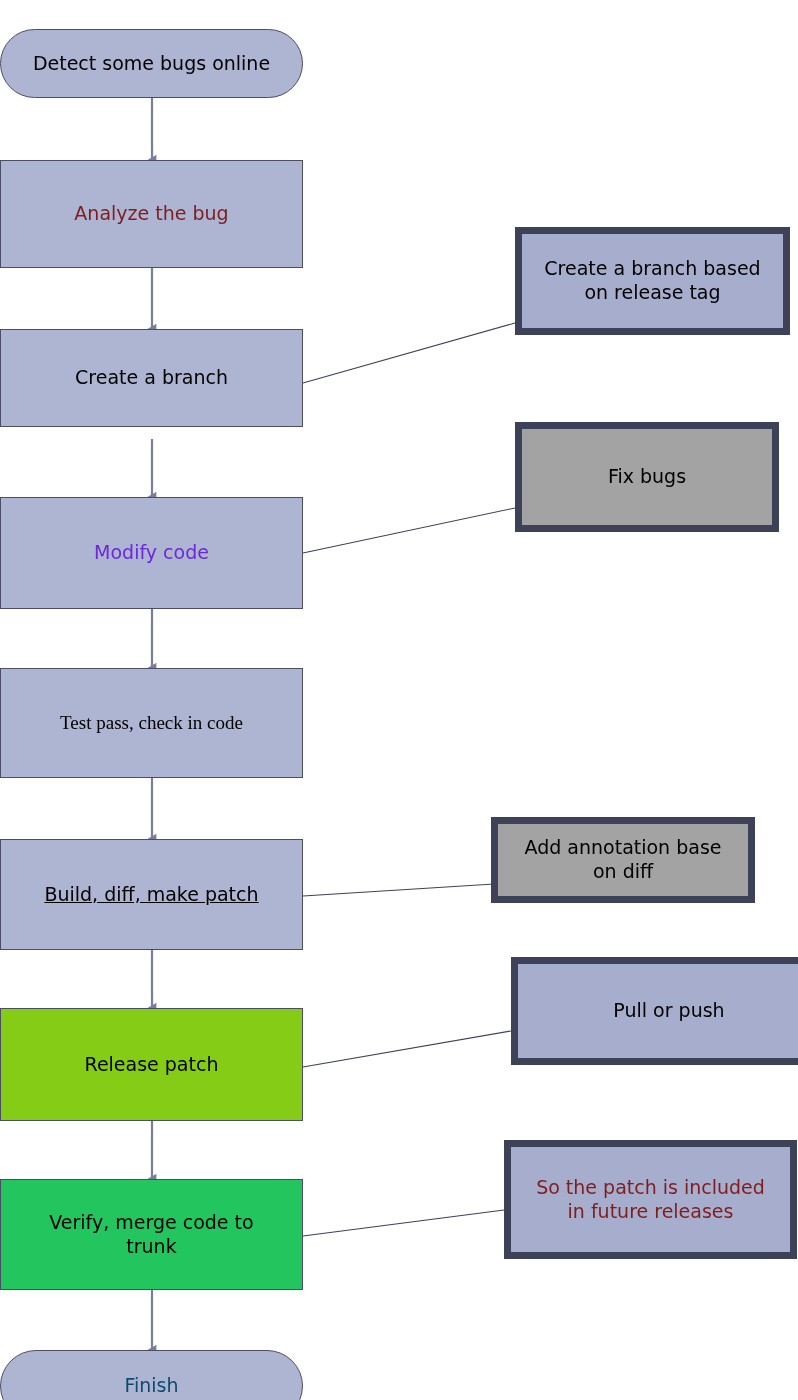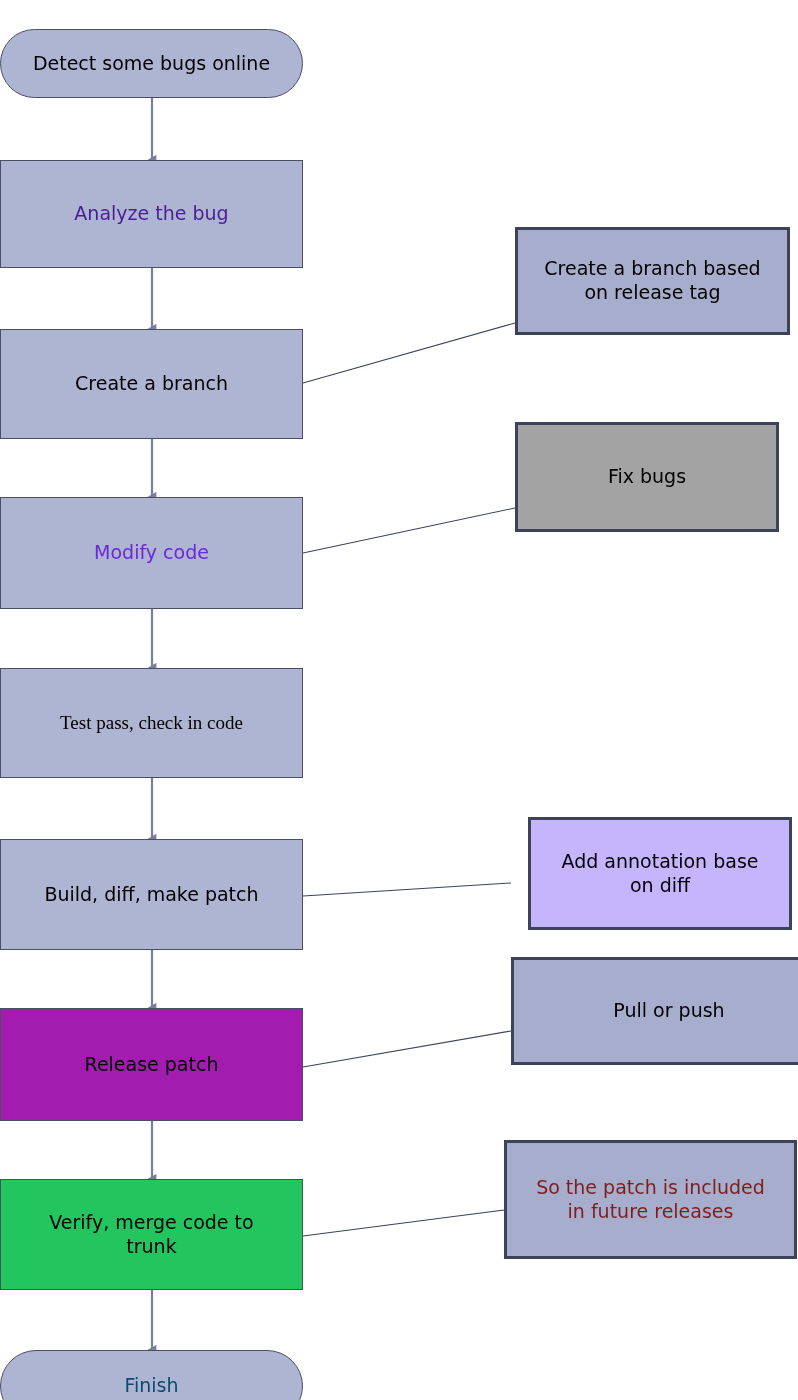--- a/index.html
+++ b/index.html
@@ -39,21 +39,21 @@
     font-size: 19px;
     line-height: 1.25;
     padding: 2px 6px;
     white-space: pre-line;
   }
   .node.terminator {
     border-radius: 999px;
   }
   .node.annotation {
     background: #a7aecd;
-    border: 3px solid #0f172a;
+    border: 7px solid #0f172a;
   }
   .node-label {
     display: block;
     white-space: pre-line;
   }
 </style>
 </head>
 <body>
 
 <div id="canvas">
@@ -78,32 +78,32 @@
         <line x1="303" y1="358" x2="515" y2="298" stroke="#3d4258" stroke-width="1.1"></line>
         <line x1="303" y1="528" x2="515" y2="483" stroke="#3d4258" stroke-width="1.1"></line>
         <line x1="303" y1="871" x2="511" y2="858" stroke="#3d4258" stroke-width="1.1"></line>
         <line x1="303" y1="1042" x2="511" y2="1006" stroke="#3d4258" stroke-width="1.1"></line>
         <line x1="303" y1="1211" x2="504" y2="1185" stroke="#3d4258" stroke-width="1.1"></line>
       </g>
   </svg>
 
   <div id="node-layer">
       <div class="node terminator" style="left: 0px; top: 4px; width: 303px; height: 69px; background: rgb(174, 181, 211); border-color: rgb(74, 79, 102); color: rgb(0, 0, 0);"><span class="node-label">Detect some bugs online</span></div>
-      <div class="node" style="left: 0px; top: 135px; width: 303px; height: 108px; background: rgb(174, 181, 211); border-color: rgb(74, 79, 102); color: #4c1d95;"><span class="node-label">Analyze the bug</span></div>
-      <div class="node" style="left: 0px; top: 304px; width: 303px; height: 110px; background: rgb(174, 181, 211); border-color: rgb(74, 79, 102); color: rgb(0, 0, 0);"><span class="node-label">Create a branch</span></div>
+      <div class="node" style="left: 0px; top: 135px; width: 303px; height: 108px; background: rgb(174, 181, 211); border-color: rgb(74, 79, 102); color: #7f1d1d;"><span class="node-label">Analyze the bug</span></div>
+      <div class="node" style="left: 0px; top: 304px; width: 303px; height: 98px; background: rgb(174, 181, 211); border-color: rgb(74, 79, 102); color: rgb(0, 0, 0);"><span class="node-label">Create a branch</span></div>
       <div class="node" style="left: 0px; top: 472px; width: 303px; height: 112px; background: rgb(174, 181, 211); border-color: rgb(74, 79, 102); color: #6d28d9;"><span class="node-label">Modify code</span></div>
       <div class="node" style="left: 0px; top: 643px; width: 303px; height: 110px; background: rgb(174, 181, 211); border-color: rgb(74, 79, 102); color: rgb(0, 0, 0); font-family: Liberation Serif, serif;"><span class="node-label">Test pass, check in code</span></div>
-      <div class="node" style="left: 0px; top: 814px; width: 303px; height: 111px; background: rgb(174, 181, 211); border-color: rgb(74, 79, 102); color: rgb(0, 0, 0);"><span class="node-label">Build, diff, make patch</span></div>
-      <div class="node" style="left: 0px; top: 983px; width: 303px; height: 113px; background: #a21caf; border-color: rgb(74, 79, 102); color: rgb(0, 0, 0);"><span class="node-label">Release patch</span></div>
+      <div class="node" style="left: 0px; top: 814px; width: 303px; height: 111px; background: rgb(174, 181, 211); border-color: rgb(74, 79, 102); color: rgb(0, 0, 0); text-decoration: underline;"><span class="node-label">Build, diff, make patch</span></div>
+      <div class="node" style="left: 0px; top: 983px; width: 303px; height: 113px; background: #84cc16; border-color: rgb(74, 79, 102); color: rgb(0, 0, 0);"><span class="node-label">Release patch</span></div>
       <div class="node" style="left: 0px; top: 1154px; width: 303px; height: 111px; background: #22c55e; border-color: rgb(74, 79, 102); color: rgb(0, 0, 0);"><span class="node-label">Verify,  merge code to
 trunk</span></div>
       <div class="node terminator" style="left: 0px; top: 1325px; width: 303px; height: 72px; background: rgb(174, 181, 211); border-color: rgb(74, 79, 102); color: #0c4a6e;"><span class="node-label">Finish</span></div>
       <div class="node annotation" style="left: 515px; top: 202px; width: 275px; height: 108px; background: rgb(167, 174, 205); border-color: rgb(61, 66, 88); color: rgb(0, 0, 0);"><span class="node-label">Create a branch based
 on release tag</span></div>
       <div class="node annotation" style="left: 515px; top: 397px; width: 264px; height: 110px; background: #a3a3a3; border-color: rgb(61, 66, 88); color: rgb(0, 0, 0);"><span class="node-label">Fix bugs</span></div>
-      <div class="node annotation" style="left: 528px; top: 792px; width: 264px; height: 113px; background: #c4b5fd; border-color: rgb(61, 66, 88); color: rgb(0, 0, 0);"><span class="node-label">Add annotation base
+      <div class="node annotation" style="left: 491px; top: 792px; width: 264px; height: 86px; background: #a3a3a3; border-color: rgb(61, 66, 88); color: rgb(0, 0, 0);"><span class="node-label">Add annotation base
 on diff</span></div>
       <div class="node annotation" style="left: 511px; top: 932px; width: 316px; height: 108px; background: rgb(167, 174, 205); border-color: rgb(61, 66, 88); color: rgb(0, 0, 0);"><span class="node-label">Pull or push</span></div>
       <div class="node annotation" style="left: 504px; top: 1115px; width: 293px; height: 119px; background: rgb(167, 174, 205); border-color: rgb(61, 66, 88); color: #7f1d1d;"><span class="node-label">So the patch is included
 in future releases</span></div>
     </div>
 
 </div>
 
 </body></html>

